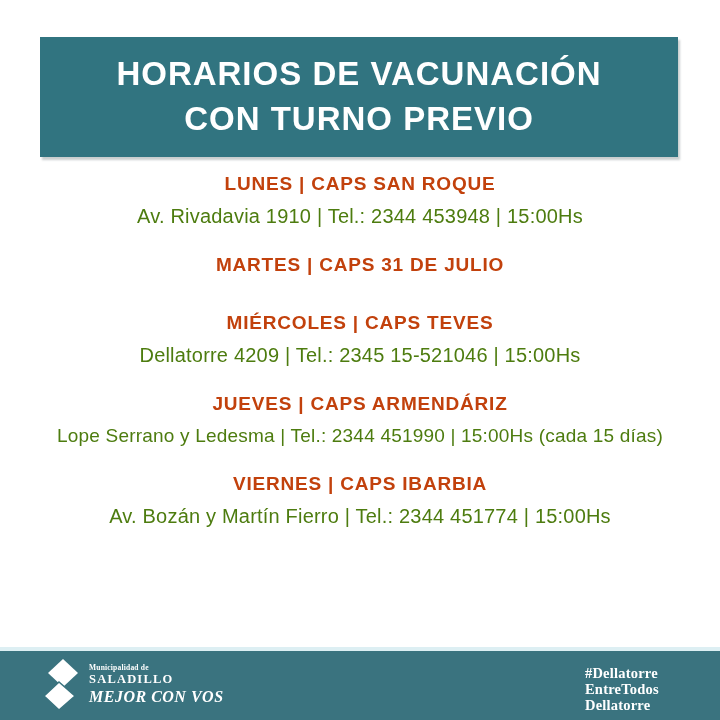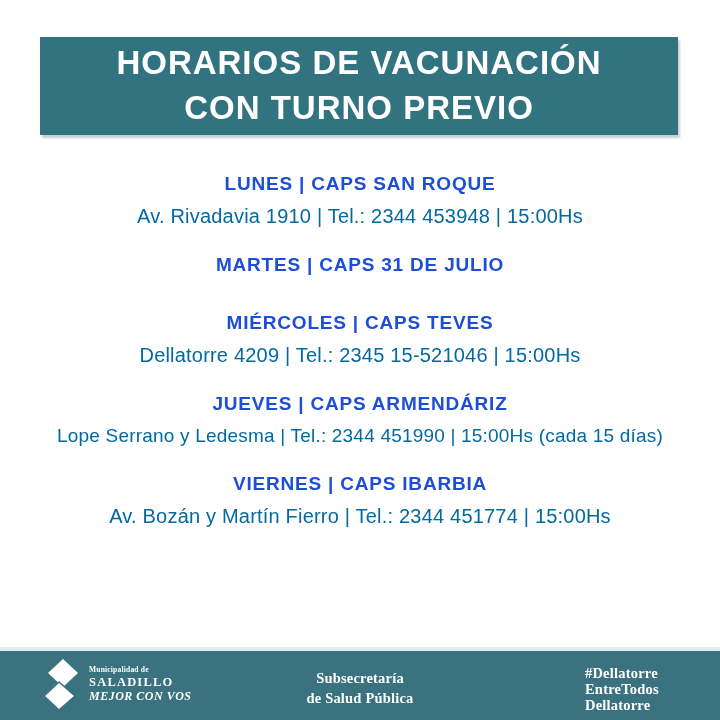--- a/index.html
+++ b/index.html
@@ -15,43 +15,43 @@
   body{
     width:720px;height:720px;
     position:relative;overflow:hidden;
     font-family:"Liberation Sans","DejaVu Sans",sans-serif;
     color:var(--text);
   }
   .page{position:absolute;inset:0;background:#ffffff;}
 
   
   .banner{
-    position:absolute;left:40px;top:37px;width:638px;height:98px;
+    position:absolute;left:40px;top:37px;width:638px;height:120px;
     background:var(--teal-header);
     color:var(--white);
     display:flex;flex-direction:column;justify-content:center;align-items:center;
     box-shadow:2px 3px 2px rgba(40,60,65,0.25);
   }
   .banner-line{
     font-size:33px;font-weight:bold;letter-spacing:1px;line-height:1.35;
     white-space:nowrap;
   }
 
   
   .schedule{
     position:absolute;left:0;top:173px;width:720px;
     display:flex;flex-direction:column;gap:26px;
     text-align:center;
   }
   .entry-title{
     font-size:19px;font-weight:bold;letter-spacing:0.8px;
-    margin-bottom:10px;color:#1d4ed8;white-space:nowrap;
+    margin-bottom:10px;color:#c2410c;white-space:nowrap;
   }
   .entry-detail{
-    font-size:20px;color:#0369a1;letter-spacing:0.2px;white-space:nowrap;
+    font-size:20px;color:#4d7c0f;letter-spacing:0.2px;white-space:nowrap;
   }
   .entry:nth-child(4) .entry-detail{font-size:19px;}
 
   
   .footer-accent{
     position:absolute;left:0;top:647px;width:720px;height:4px;
     background:var(--accent-line);
   }
   .footer{
     position:absolute;left:0;top:651px;width:720px;height:76px;
@@ -60,21 +60,21 @@
   .logo{
     position:absolute;left:42px;top:8px;
     display:flex;align-items:center;
   }
   .logo-icon{display:block;}
   .logo-icon .diamond-lower{stroke:var(--teal-footer);stroke-width:1.6px;}
   .logo-text{margin-left:7px;line-height:1.15;}
   .logo-muni{font-size:7.5px;font-weight:bold;letter-spacing:0.2px;}
   .logo-city{font-size:12.5px;font-weight:bold;letter-spacing:1.2px;}
   .logo-slogan{
-    font-size:12px;font-weight:bold;font-style:italic;
+    font-size:16px;font-weight:bold;font-style:italic;
     letter-spacing:0.5px;margin-top:1px;
   }
   .footer-center{
     position:absolute;left:50%;top:50%;transform:translate(-50%,-50%);
     text-align:center;font-size:14.5px;font-weight:bold;line-height:1.35;
     letter-spacing:0.2px;
   }
   .footer-hashtag{
     position:absolute;left:585px;top:50%;transform:translateY(-50%);
     font-size:14.5px;font-weight:bold;line-height:1.12;letter-spacing:0.2px;
@@ -121,24 +121,20 @@
         <polygon points="21,0 36,14 21,28 6,14" fill="#ffffff"></polygon>
         <polygon class="diamond-lower" points="17,23 33,37 17,51 2,37" fill="#ffffff"></polygon>
       </svg>
       <div class="logo-text">
         <div class="logo-muni">Municipalidad de</div>
         <div class="logo-city">SALADILLO</div>
         <div class="logo-slogan">MEJOR CON VOS</div>
       </div>
     </div>
 
-    <div class="footer-center">
-      <div>Subsecretaría</div>
-      <div>de Salud Pública</div>
-    </div>
 
     <div class="footer-hashtag">
       <div>#Dellatorre</div>
       <div>EntreTodos</div>
       <div>Dellatorre</div>
     </div>
 
   </footer>
 
 </div>

